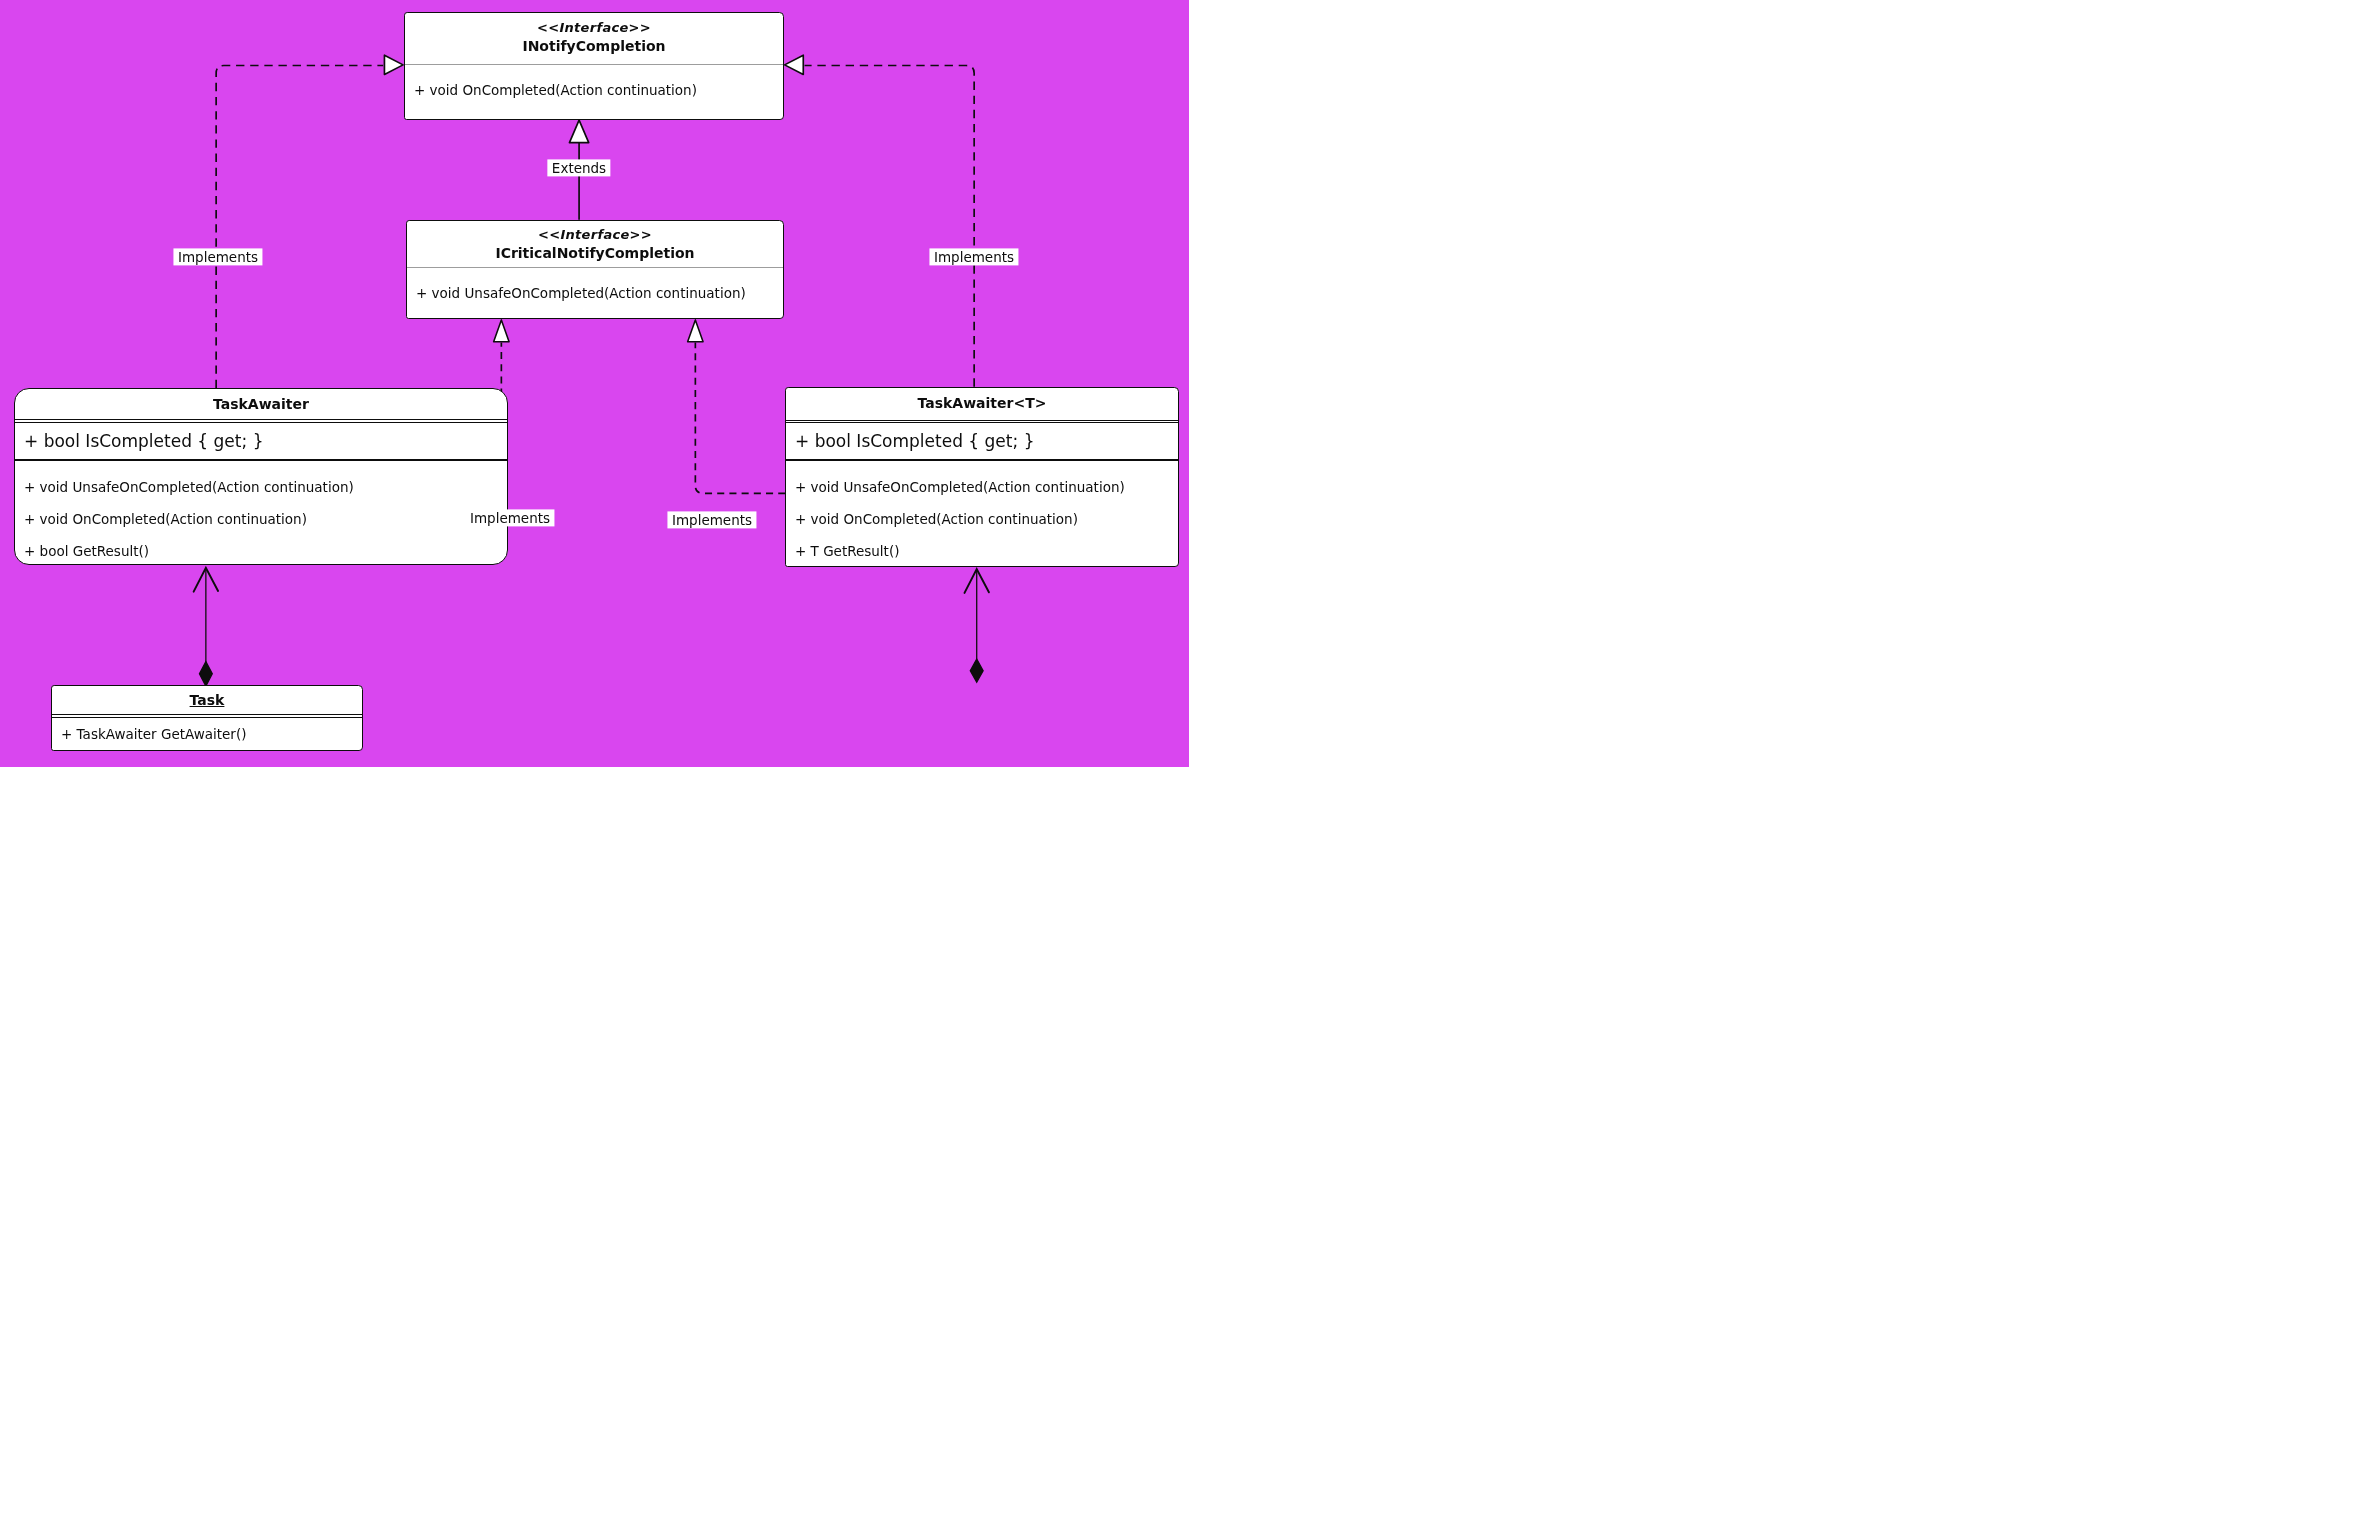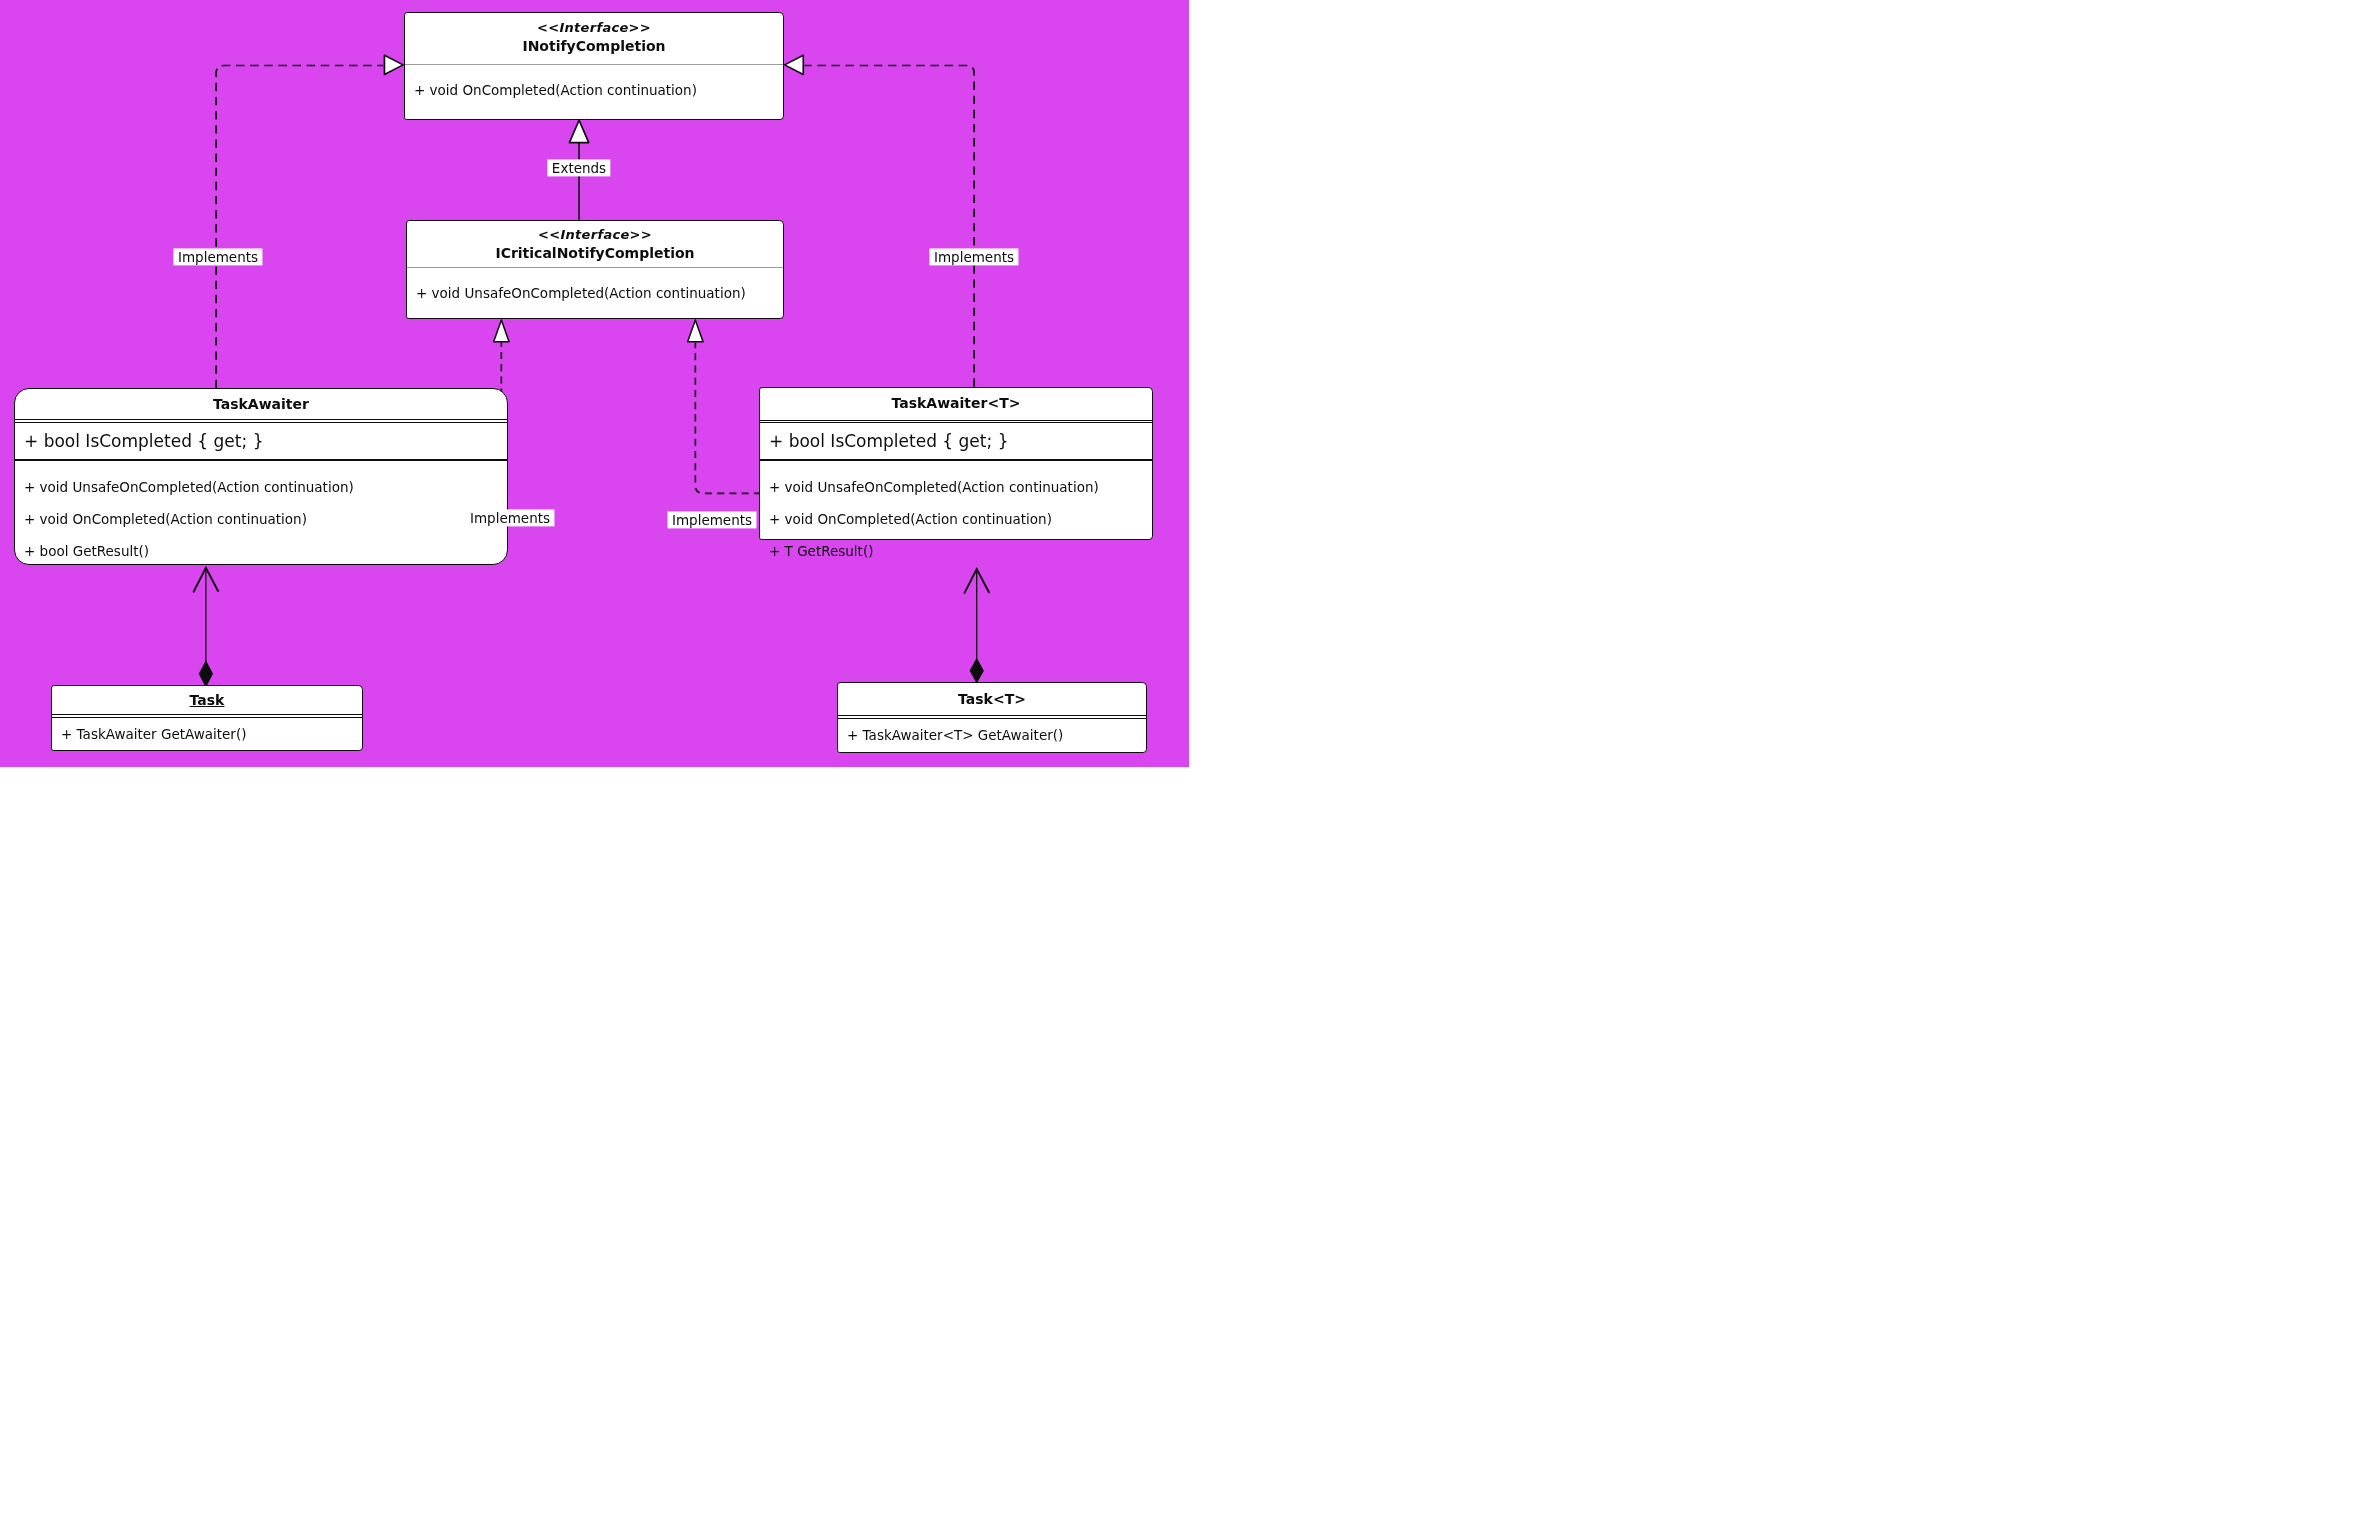--- a/index.html
+++ b/index.html
@@ -181,21 +181,21 @@
     <div class="sep-double"></div>
     <div class="attr-sec" style="height:36px;">+ bool IsCompleted { get; }</div>
     <div class="sep-black"></div>
     <div class="members">
       <div class="member">+ void UnsafeOnCompleted(Action continuation)</div>
       <div class="member">+ void OnCompleted(Action continuation)</div>
       <div class="member">+ bool GetResult()</div>
     </div>
   </div>
 
-  <div class="uml-box" style="left:759px; top:387px; width:394px; height:153px;">
+  <div class="uml-box" style="left:785px; top:387px; width:394px; height:180px;">
     <div class="title-sec" style="height:31.5px;">
       <div class="class-name">TaskAwaiter&lt;T&gt;</div>
     </div>
     <div class="sep-double"></div>
     <div class="attr-sec" style="height:36px;">+ bool IsCompleted { get; }</div>
     <div class="sep-black"></div>
     <div class="members">
       <div class="member">+ void UnsafeOnCompleted(Action continuation)</div>
       <div class="member">+ void OnCompleted(Action continuation)</div>
       <div class="member">+ T GetResult()</div>
@@ -205,29 +205,20 @@
   <div class="uml-box" style="left:51px; top:685px; width:312px; height:66px;">
     <div class="title-sec" style="height:28px;text-decoration:underline;">
       <div class="class-name">Task</div>
     </div>
     <div class="sep-double"></div>
     <div class="members centered">
       <div class="member single">+ TaskAwaiter GetAwaiter()</div>
     </div>
   </div>
 
-  <div class="uml-box" style="left:837px; top:682px; width:310px; height:71px;">
-    <div class="title-sec" style="height:32px;">
-      <div class="class-name">Task&lt;T&gt;</div>
-    </div>
-    <div class="sep-double"></div>
-    <div class="members centered">
-      <div class="member single">+ TaskAwaiter&lt;T&gt; GetAwaiter()</div>
-    </div>
-  </div>
 
   <div class="edge-label" style="left:579px; top:168px;">Extends</div>
 
   <div class="edge-label" style="left:218px; top:257px;">Implements</div>
 
   <div class="edge-label" style="left:974px; top:257px;">Implements</div>
 
   <div class="edge-label" style="left:510px; top:518px;">Implements</div>
 
   <div class="edge-label" style="left:712px; top:520px;">Implements</div>

